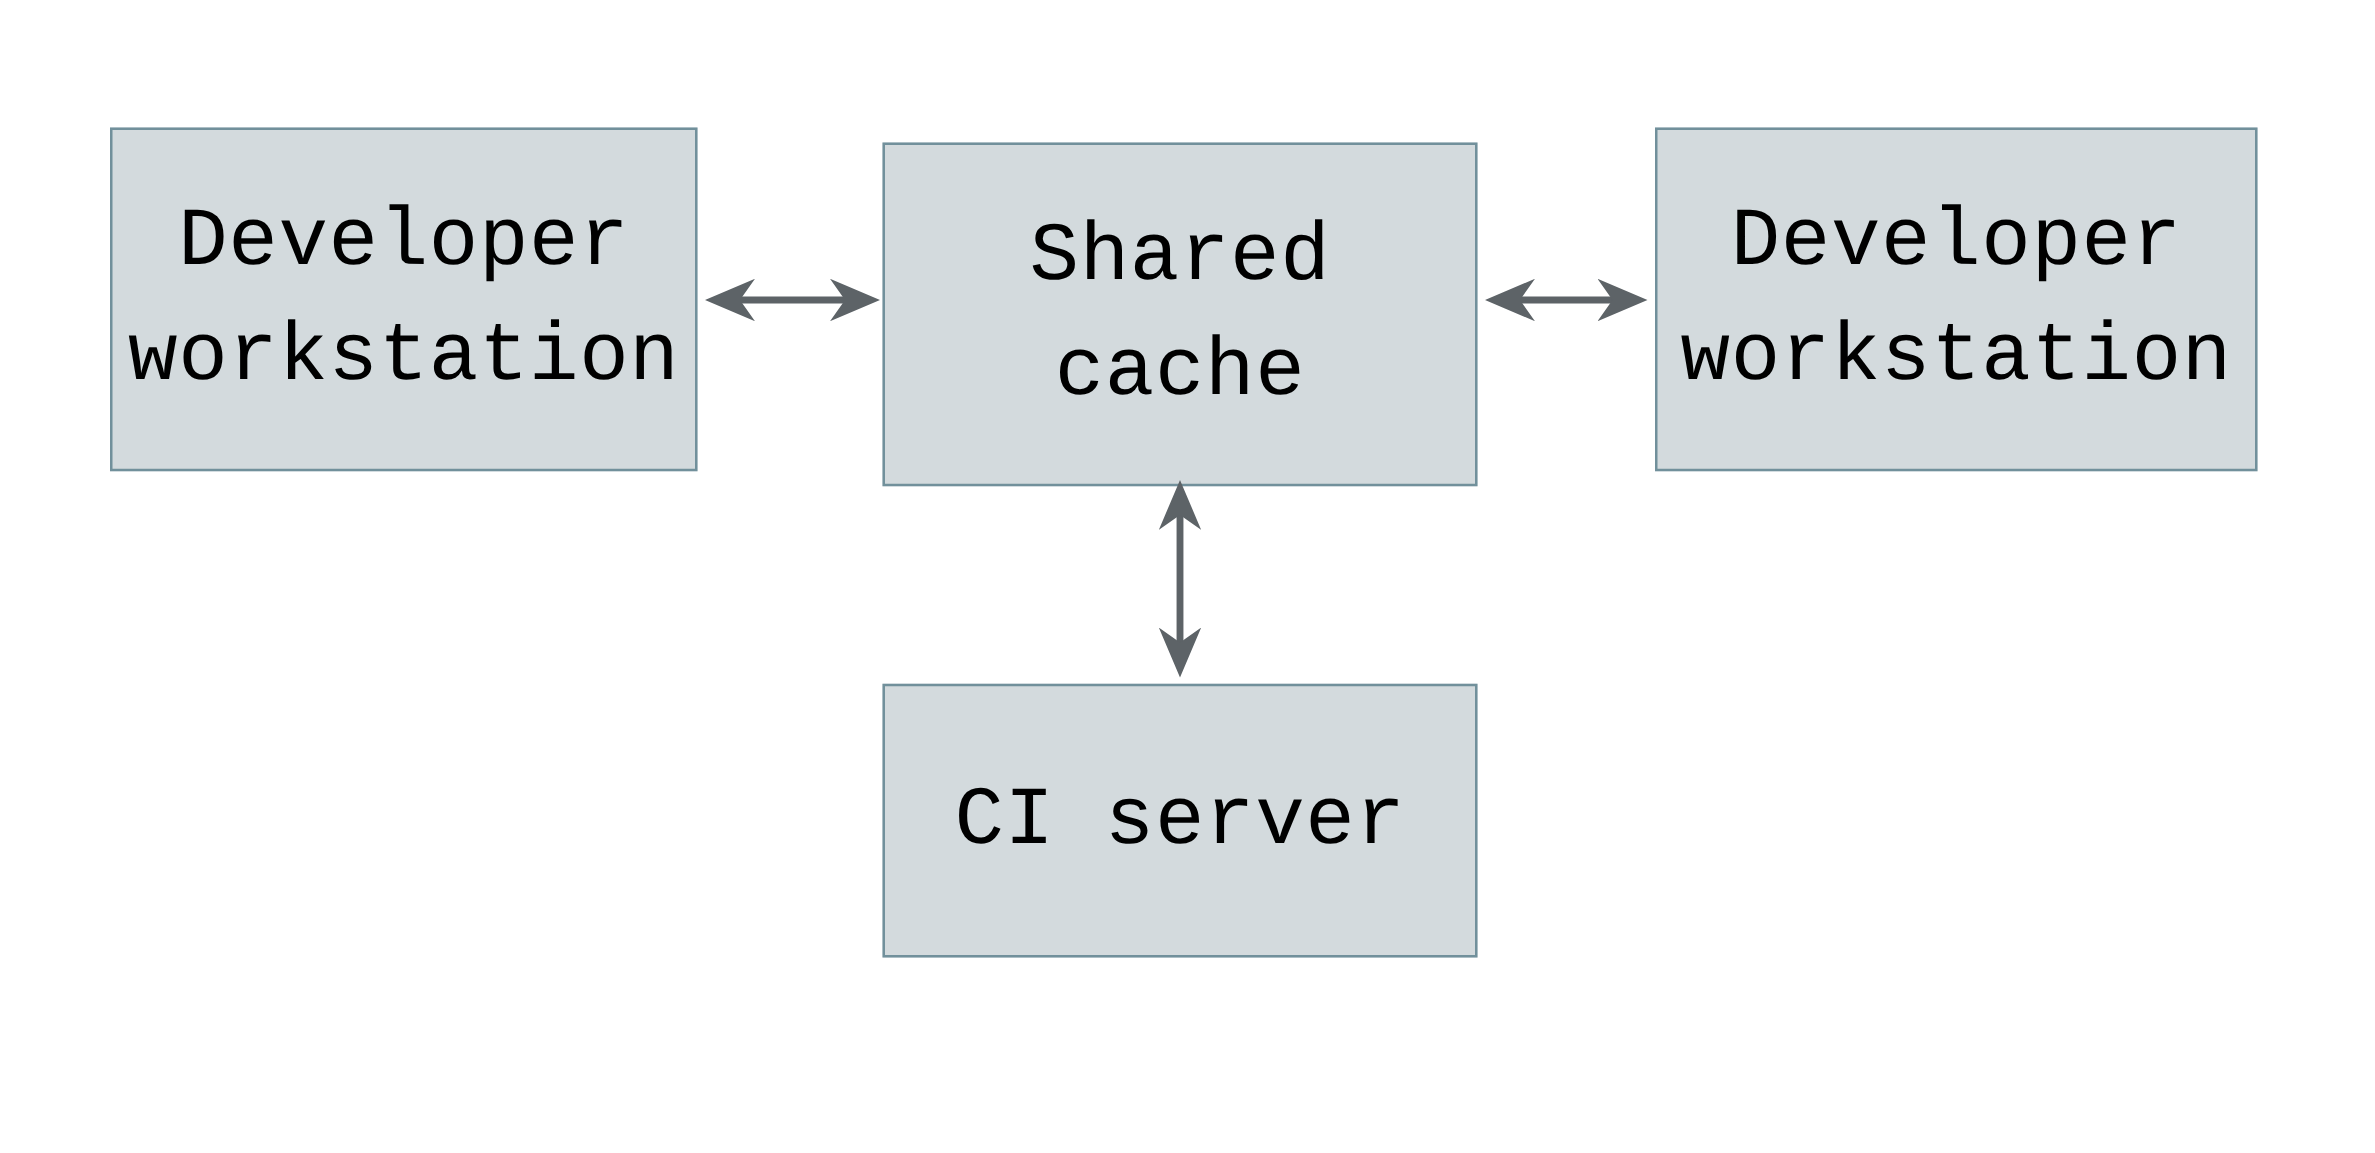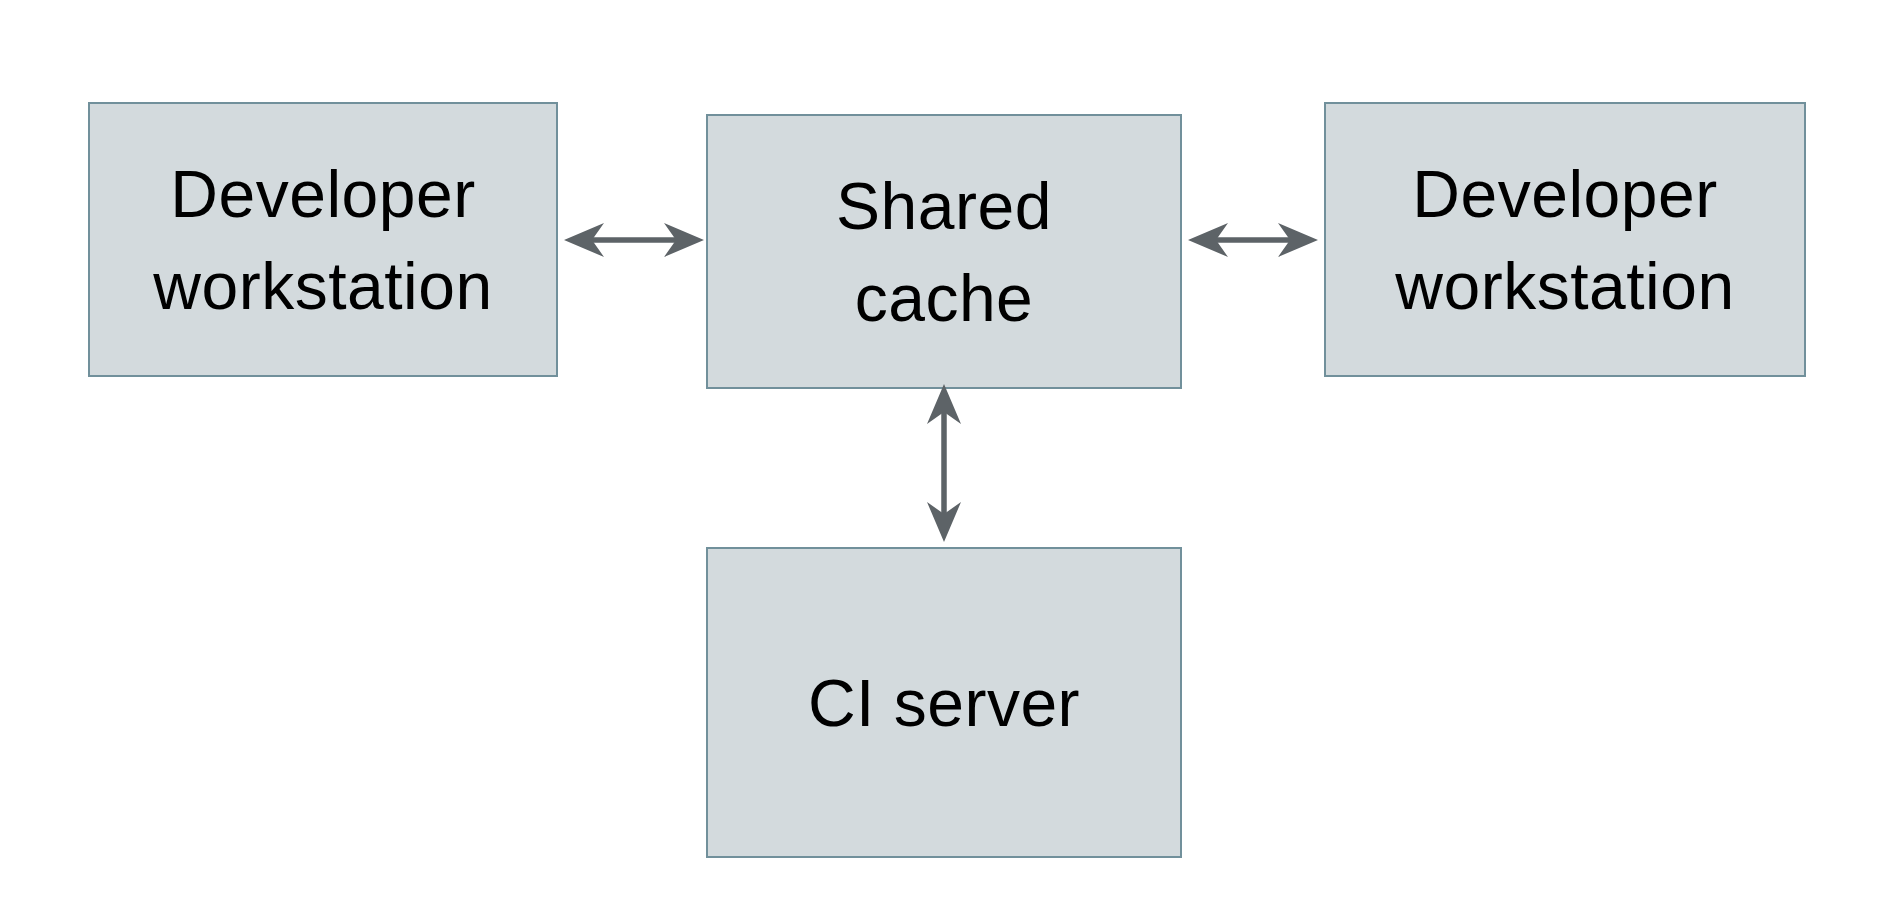--- a/index.html
+++ b/index.html
@@ -5,42 +5,42 @@
   html, body {
     margin: 0;
     padding: 0;
     background: #ffffff;
   }
   .canvas {
     position: relative;
     width: 1900px;
     height: 922px;
     background: var(--canvas-bg, #ffffff);
-    font-family: Liberation Sans, sans-serif;
+    font-family: Liberation Mono, monospace;
     overflow: hidden;
   }
   .node {
     position: absolute;
     box-sizing: border-box;
     background: var(--node-fill, #d3dadd);
     border: 2px solid var(--node-border, #71909b);
     display: flex;
     align-items: center;
     justify-content: center;
     text-align: center;
     font-size: 66px;
     line-height: 92px;
     letter-spacing: 0.5px;
     color: var(--text-color, #000000);
     white-space: pre-line;
   }
   .node-dev-left   { left: 88px;   top: 102px; width: 470px; height: 275px; }
   .node-cache      { left: 706px;  top: 102px; width: 476px; height: 275px; margin-top: 12px; }
   .node-dev-right  { left: 1324px; top: 102px; width: 482px; height: 275px; }
-  .node-ci         { left: 706px;  top: 547px; width: 476px; height: 311px; }
+  .node-ci         { left: 706px;  top: 547px; width: 476px; height: 219px; }
   .edges-layer {
     position: absolute;
     left: 0; top: 0;
     width: 1900px;
     height: 922px;
     pointer-events: none;
   }
   .edge-line {
     stroke: var(--arrow-color, #5d6367);
     stroke-width: 5.5;

